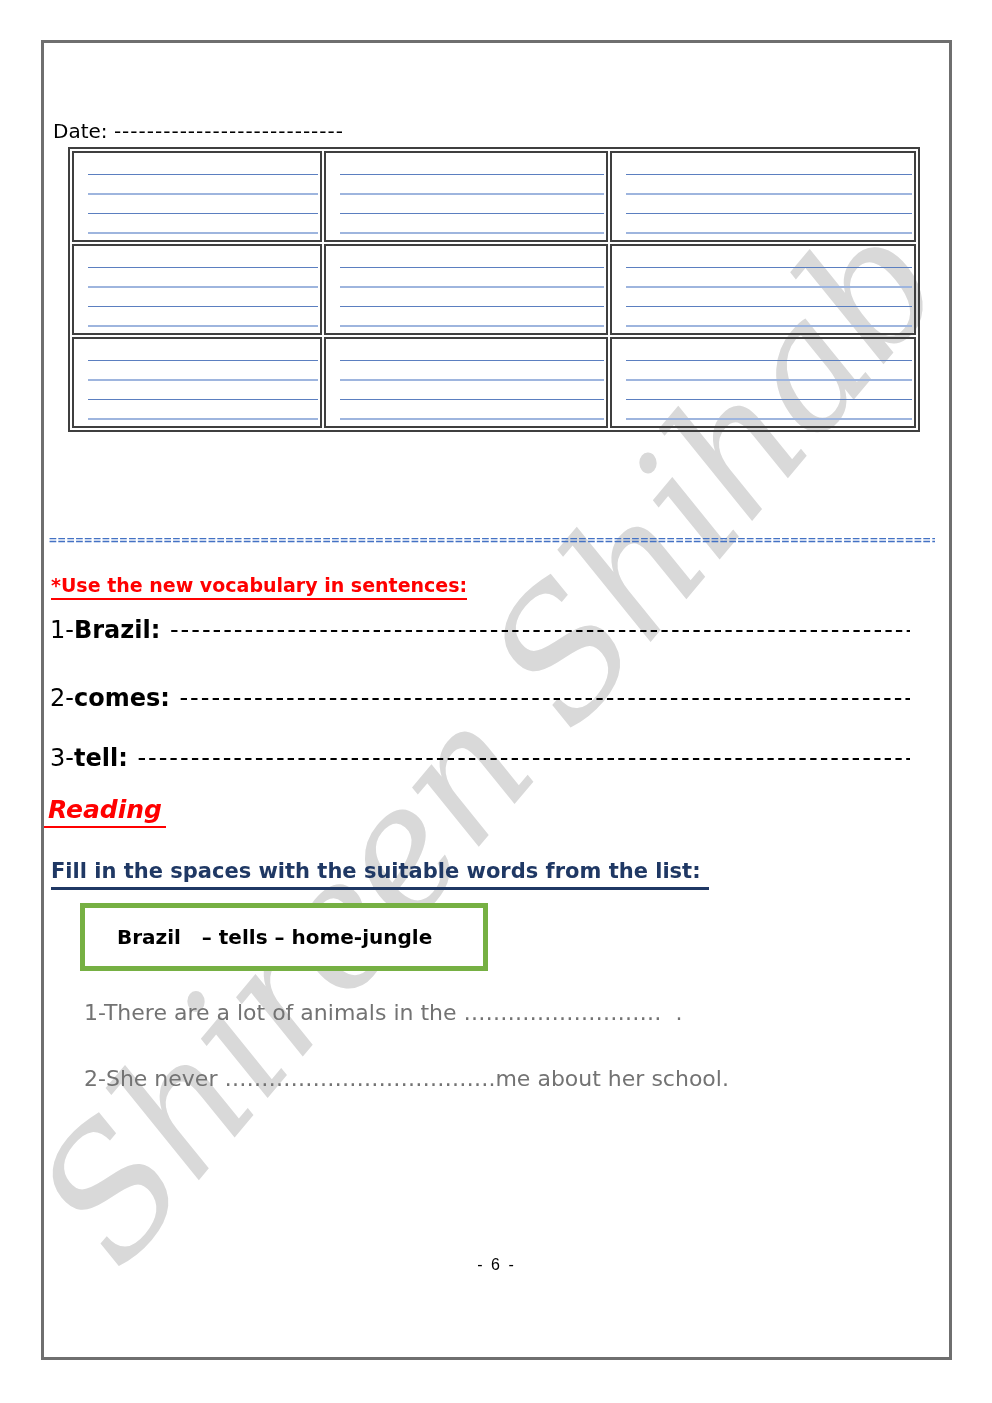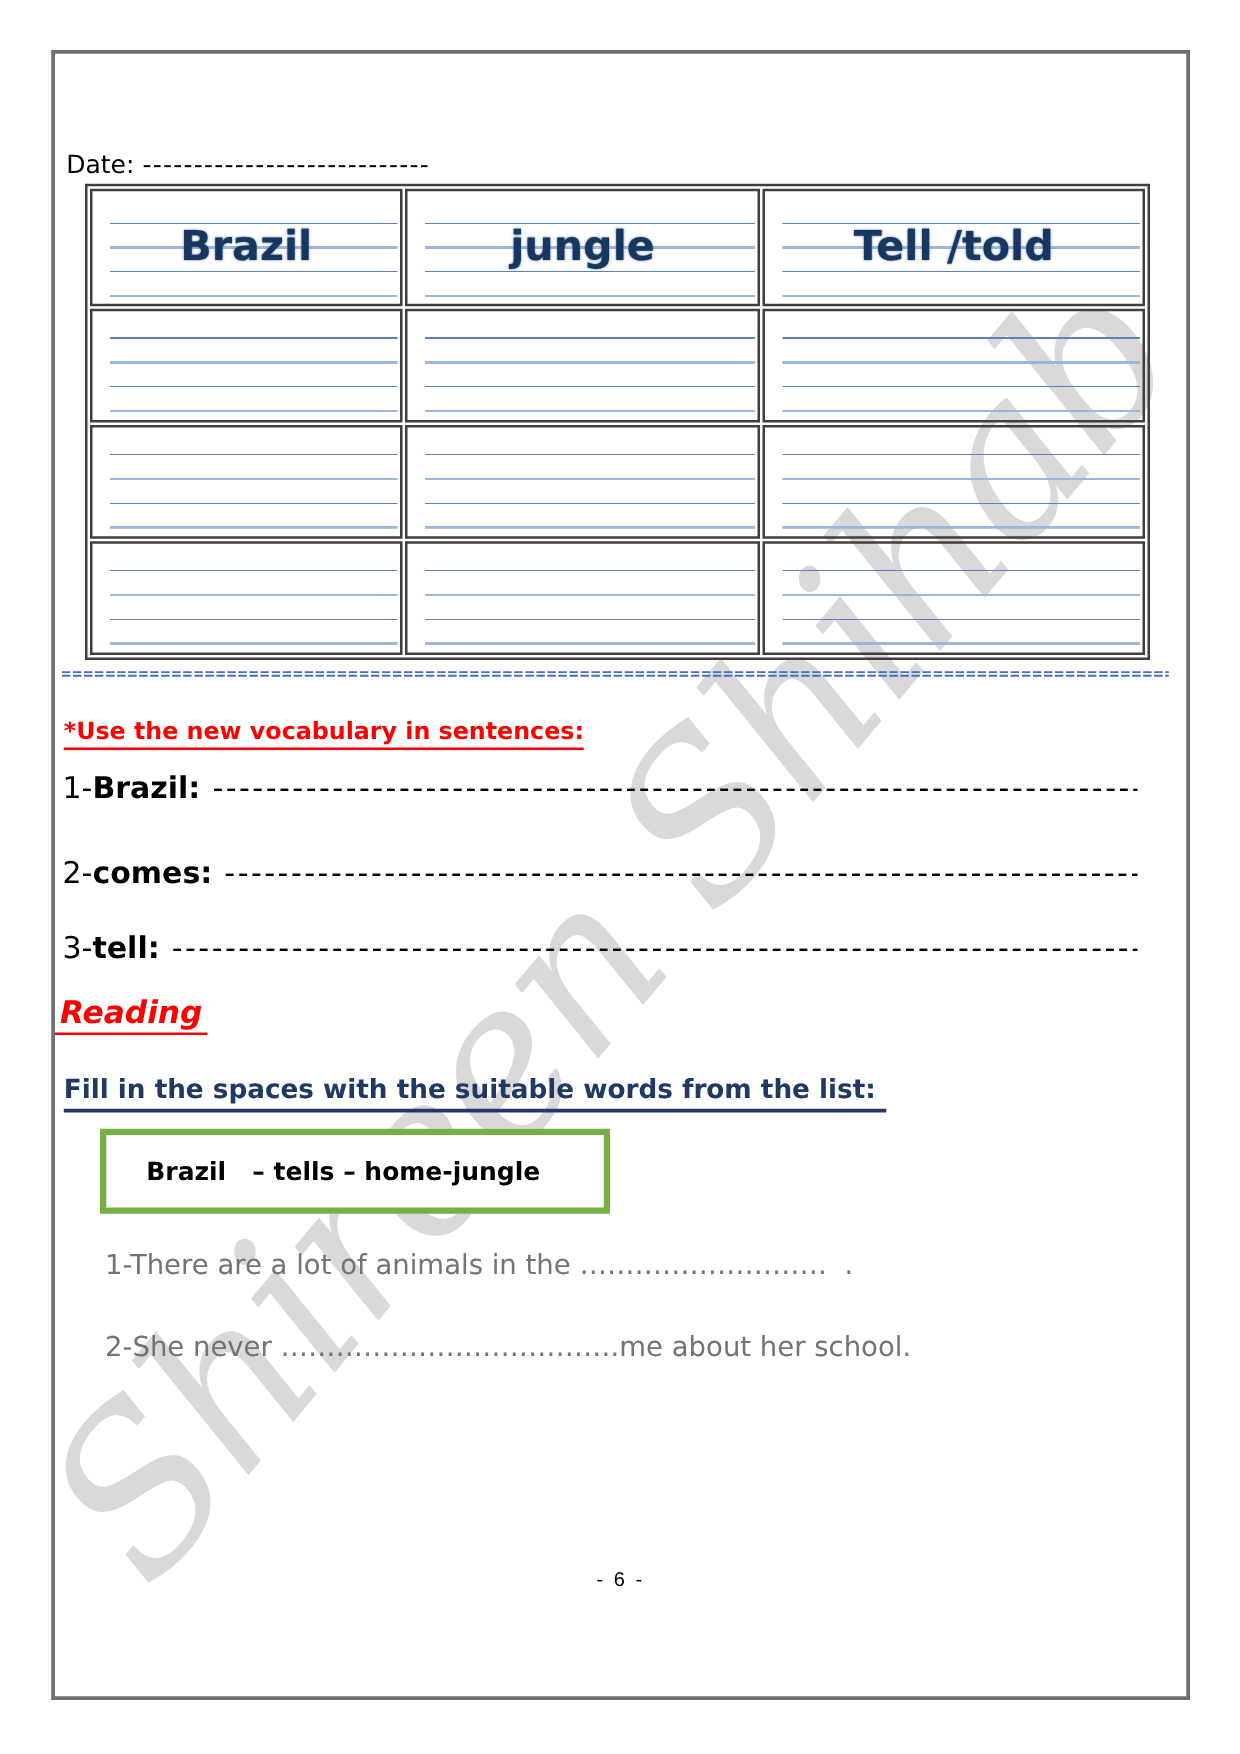--- a/index.html
+++ b/index.html
@@ -114,34 +114,20 @@
 <div class="page-frame">
 
   <div class="watermark">Shireen Shihab</div>
 
   <div class="layer">
 
     <div class="date-line"><span>Date: </span><span class="dashes">----------------------------</span></div>
 
     <table class="vocab">
       <tbody>
-          <tr class="hdr">
-        <td class="c1">
-          <div class="lines"></div>
-          <div class="hdr-word">Brazil</div>
-        </td>
-        <td class="c2">
-          <div class="lines"></div>
-          <div class="hdr-word">jungle</div>
-        </td>
-        <td class="c3">
-          <div class="lines"></div>
-          <div class="hdr-word">Tell /told</div>
-        </td>
-      </tr>
       <tr class="body">
         <td class="c1">
               <div class="lines"></div>
             </td>
         <td class="c2">
               <div class="lines"></div>
             </td>
         <td class="c3">
               <div class="lines"></div>
             </td>

